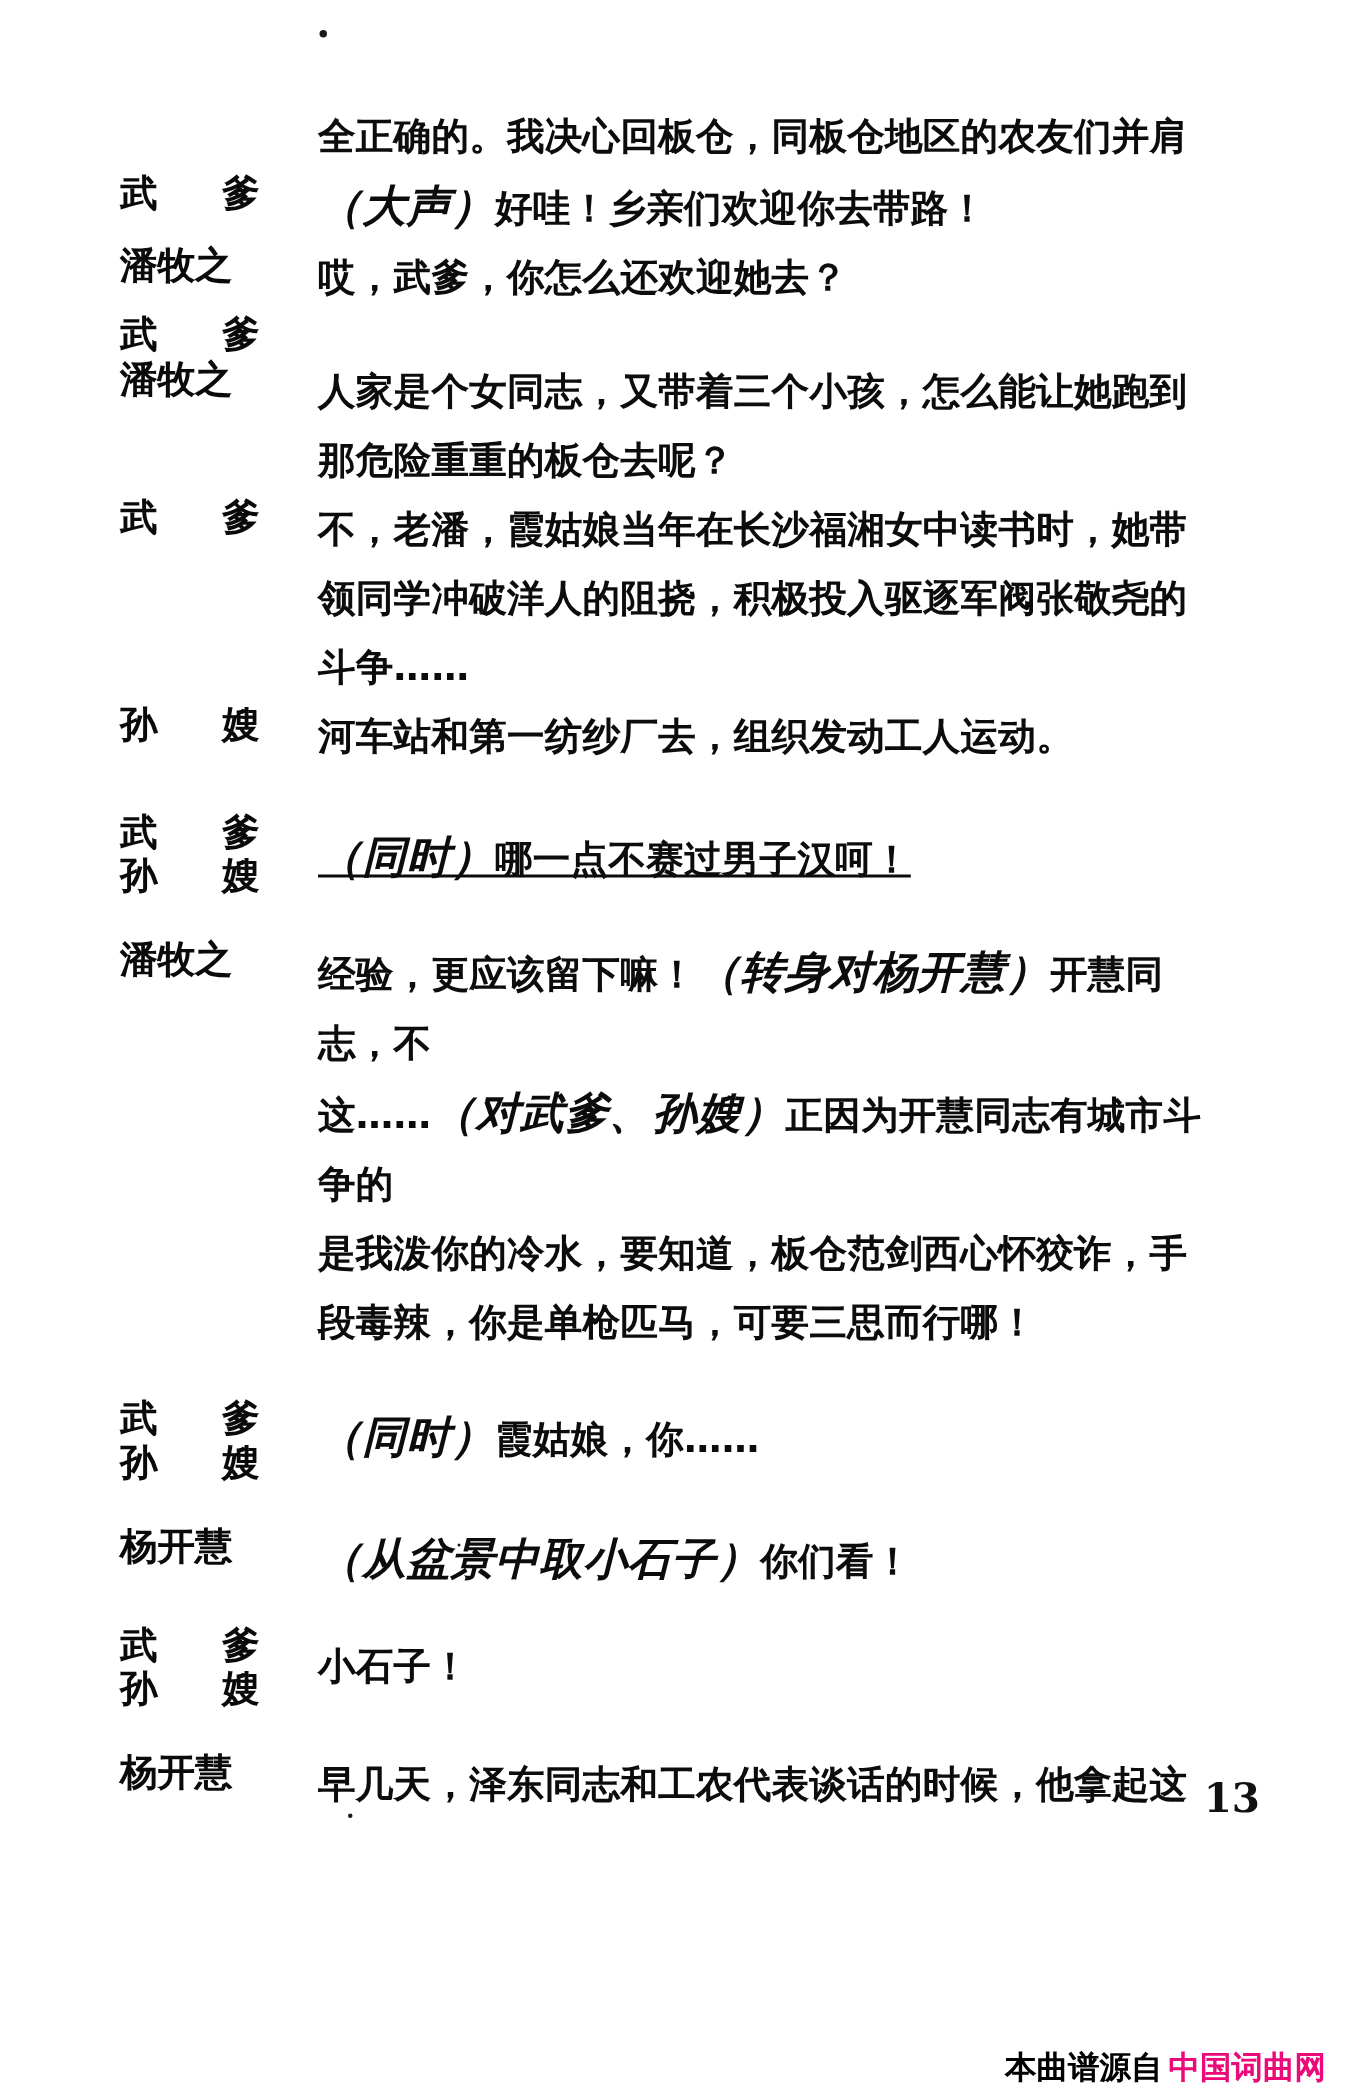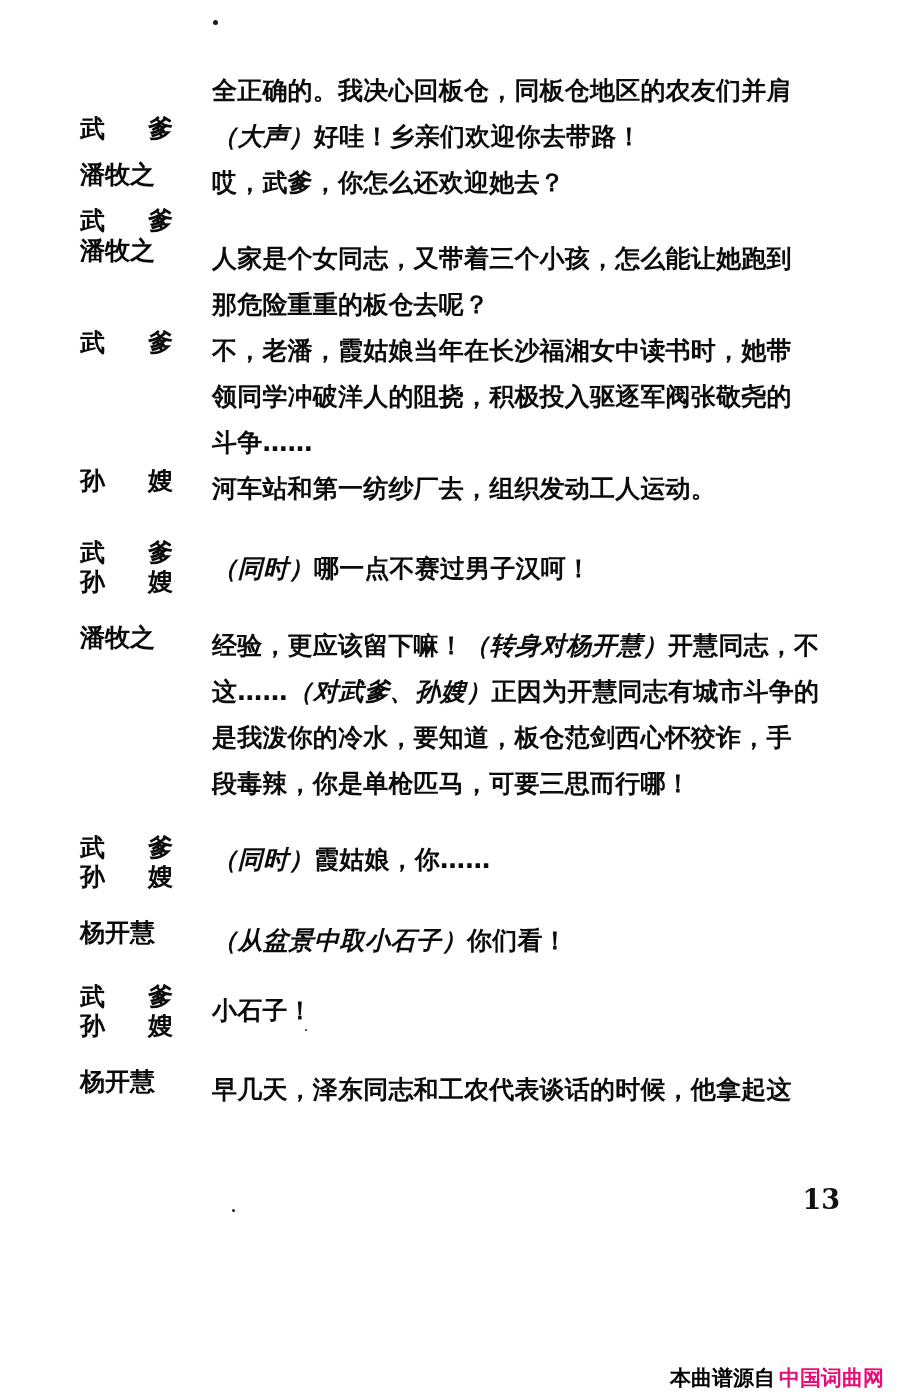--- a/index.html
+++ b/index.html
@@ -82,21 +82,21 @@
     text-justify: inter-character;
     letter-spacing: 0.2px;
     word-break: break-all;
   }
   .dialogue.nowrap { text-align: left; }
 
   
   .paren {
     font-weight: bold;
     font-style: italic;
-    font-size: 25px;
+    font-size: 29px;
     letter-spacing: 0.5px;
   }
   .gap-md { height: 18px; }
   .gap-lg { height: 26px; }
 
   
   #page-number {
     position: absolute;
     left: 0;
     top: 1184px;
@@ -198,21 +198,21 @@
     </div>
 
     <div class="gap-lg"></div>
 
     <div class="line-row">
       <div class="speaker-col">
         <div><span class="speaker-name sp2">武爹</span></div>
         <div><span class="speaker-name sp2">孙嫂</span></div>
       </div>
       <div class="text-col">
-        <div class="dialogue nowrap" style="line-height:34px; padding-top:14px;"><span class="paren">（同时）</span><span>哪一点不赛过男子汉呵！</span></div>
+        <div class="dialogue nowrap" style="line-height:34px; padding-top:14px;text-decoration:underline;"><span class="paren">（同时）</span><span>哪一点不赛过男子汉呵！</span></div>
       </div>
     </div>
 
     <div class="gap-lg"></div>
 
     <div class="line-row">
       <div class="speaker-col">
         <span class="speaker-name">潘牧之</span>
       </div>
       <div class="text-col">

